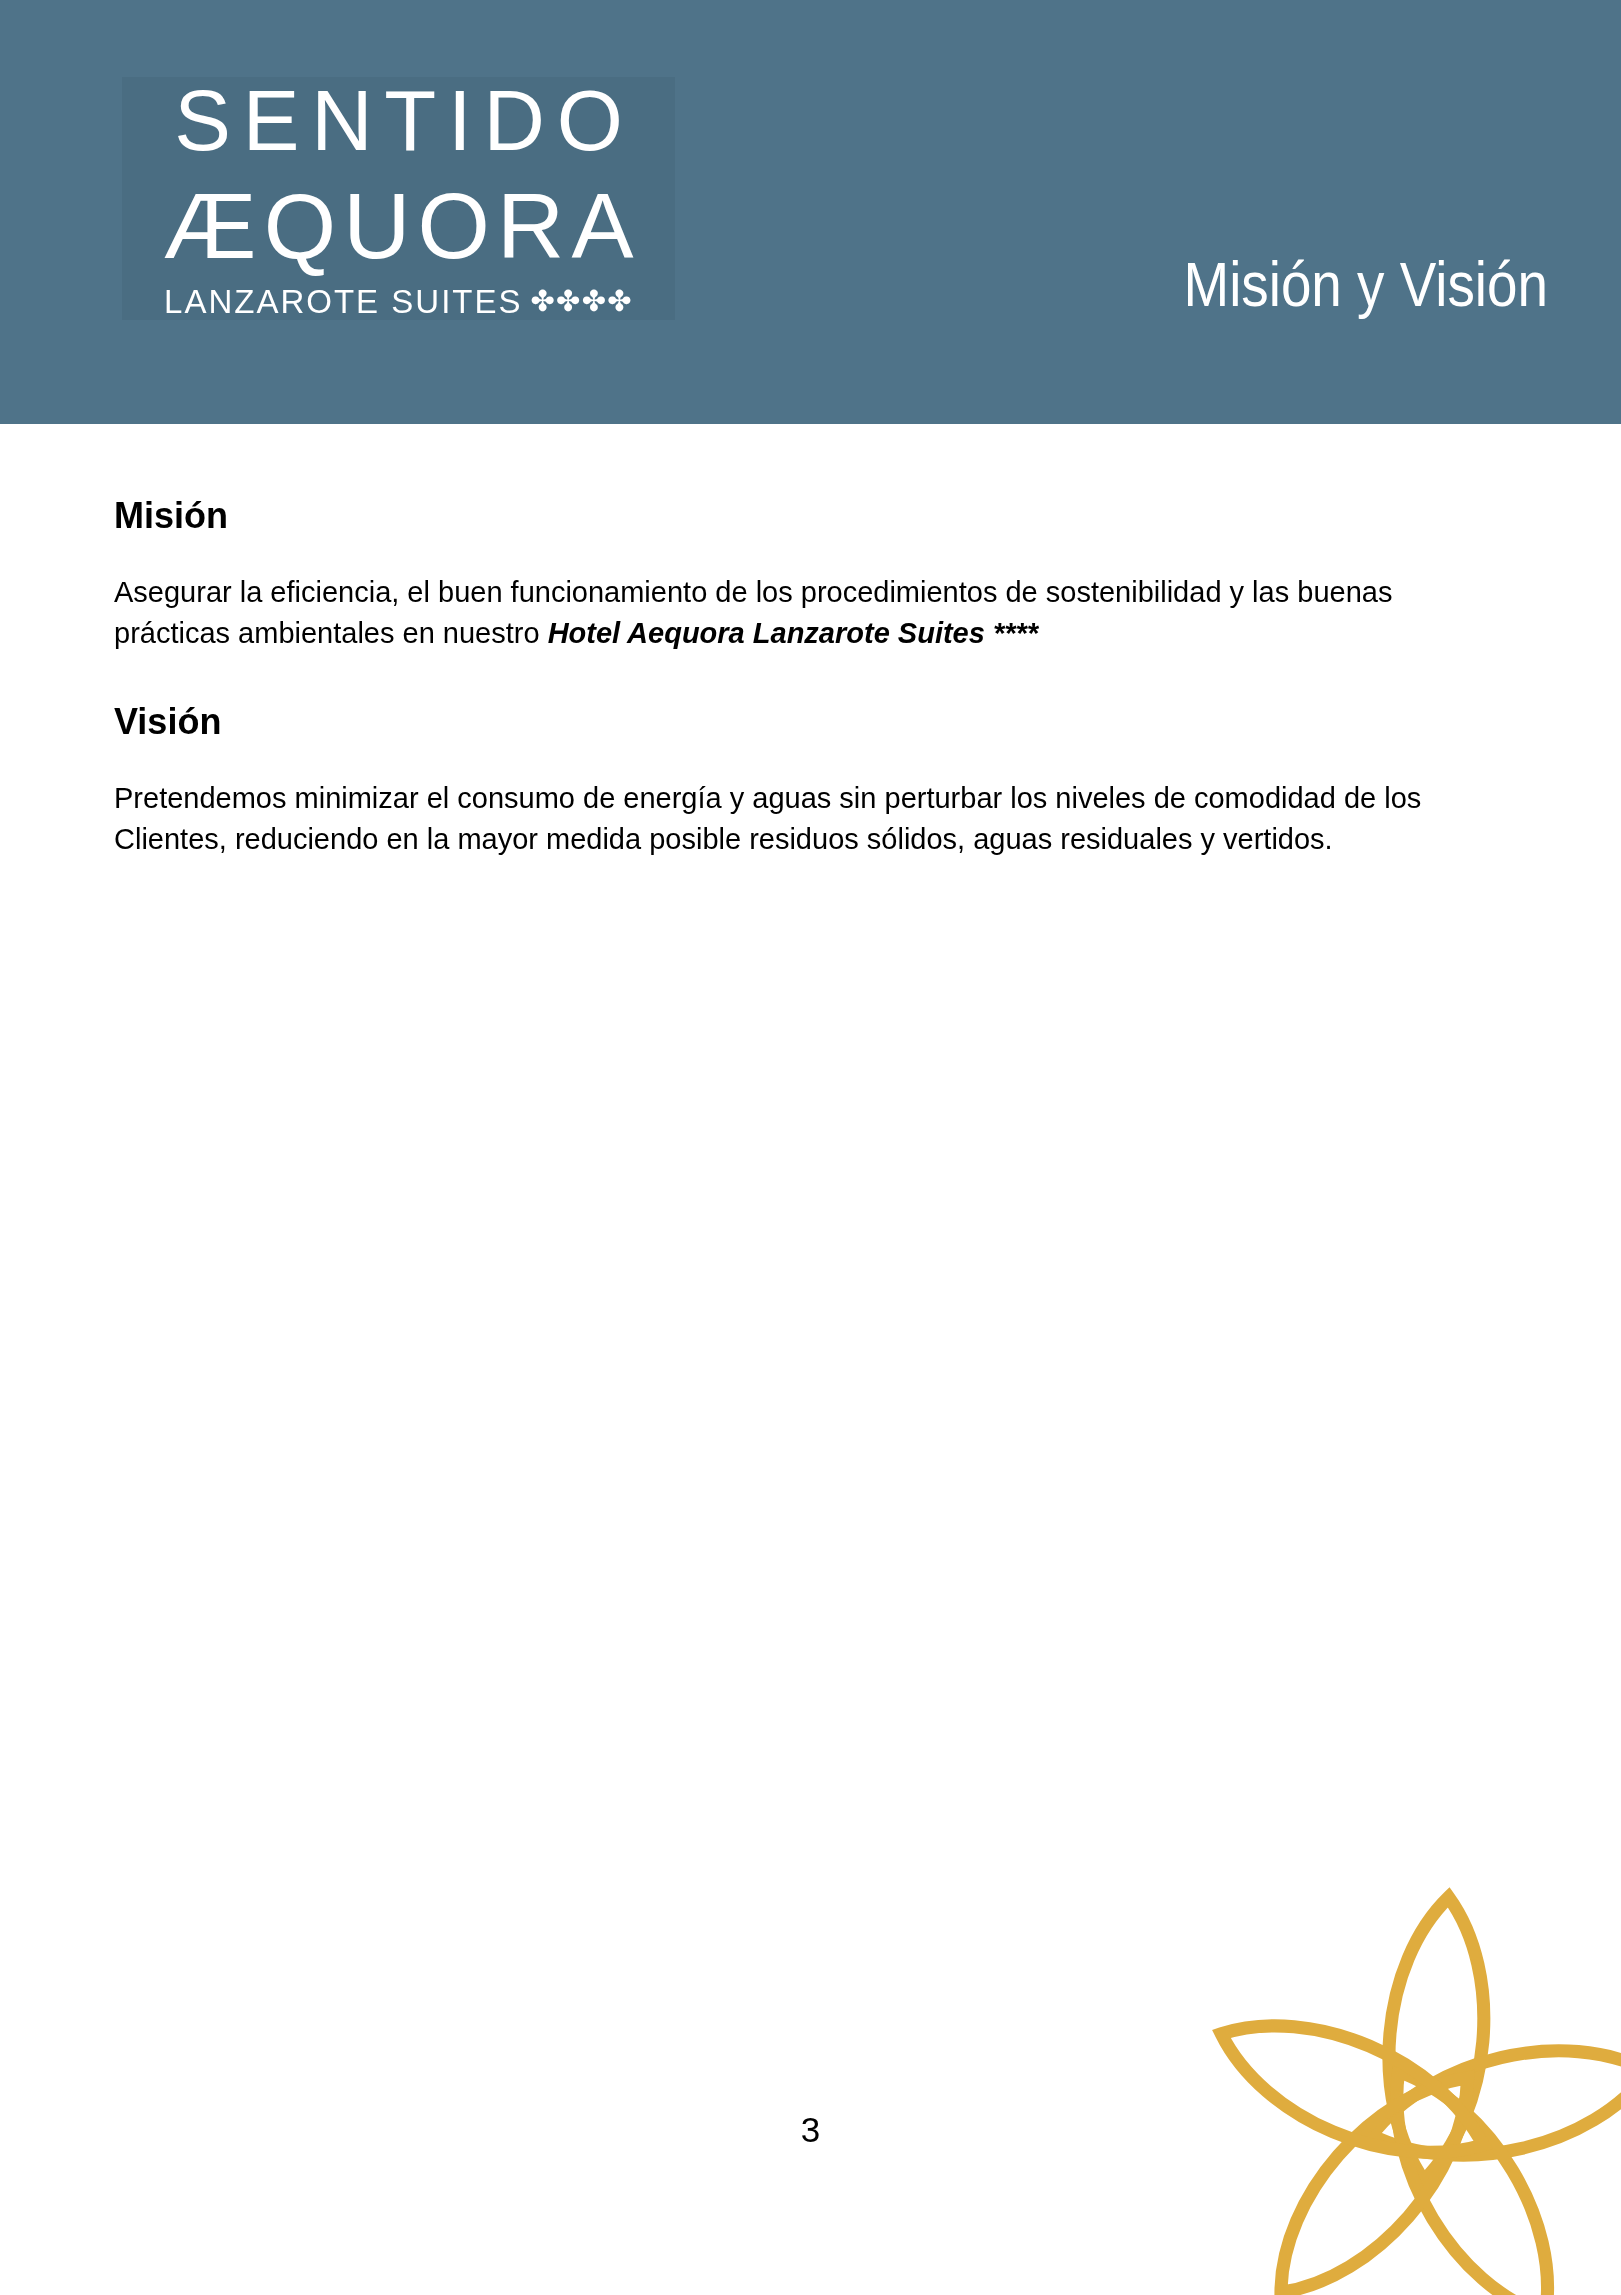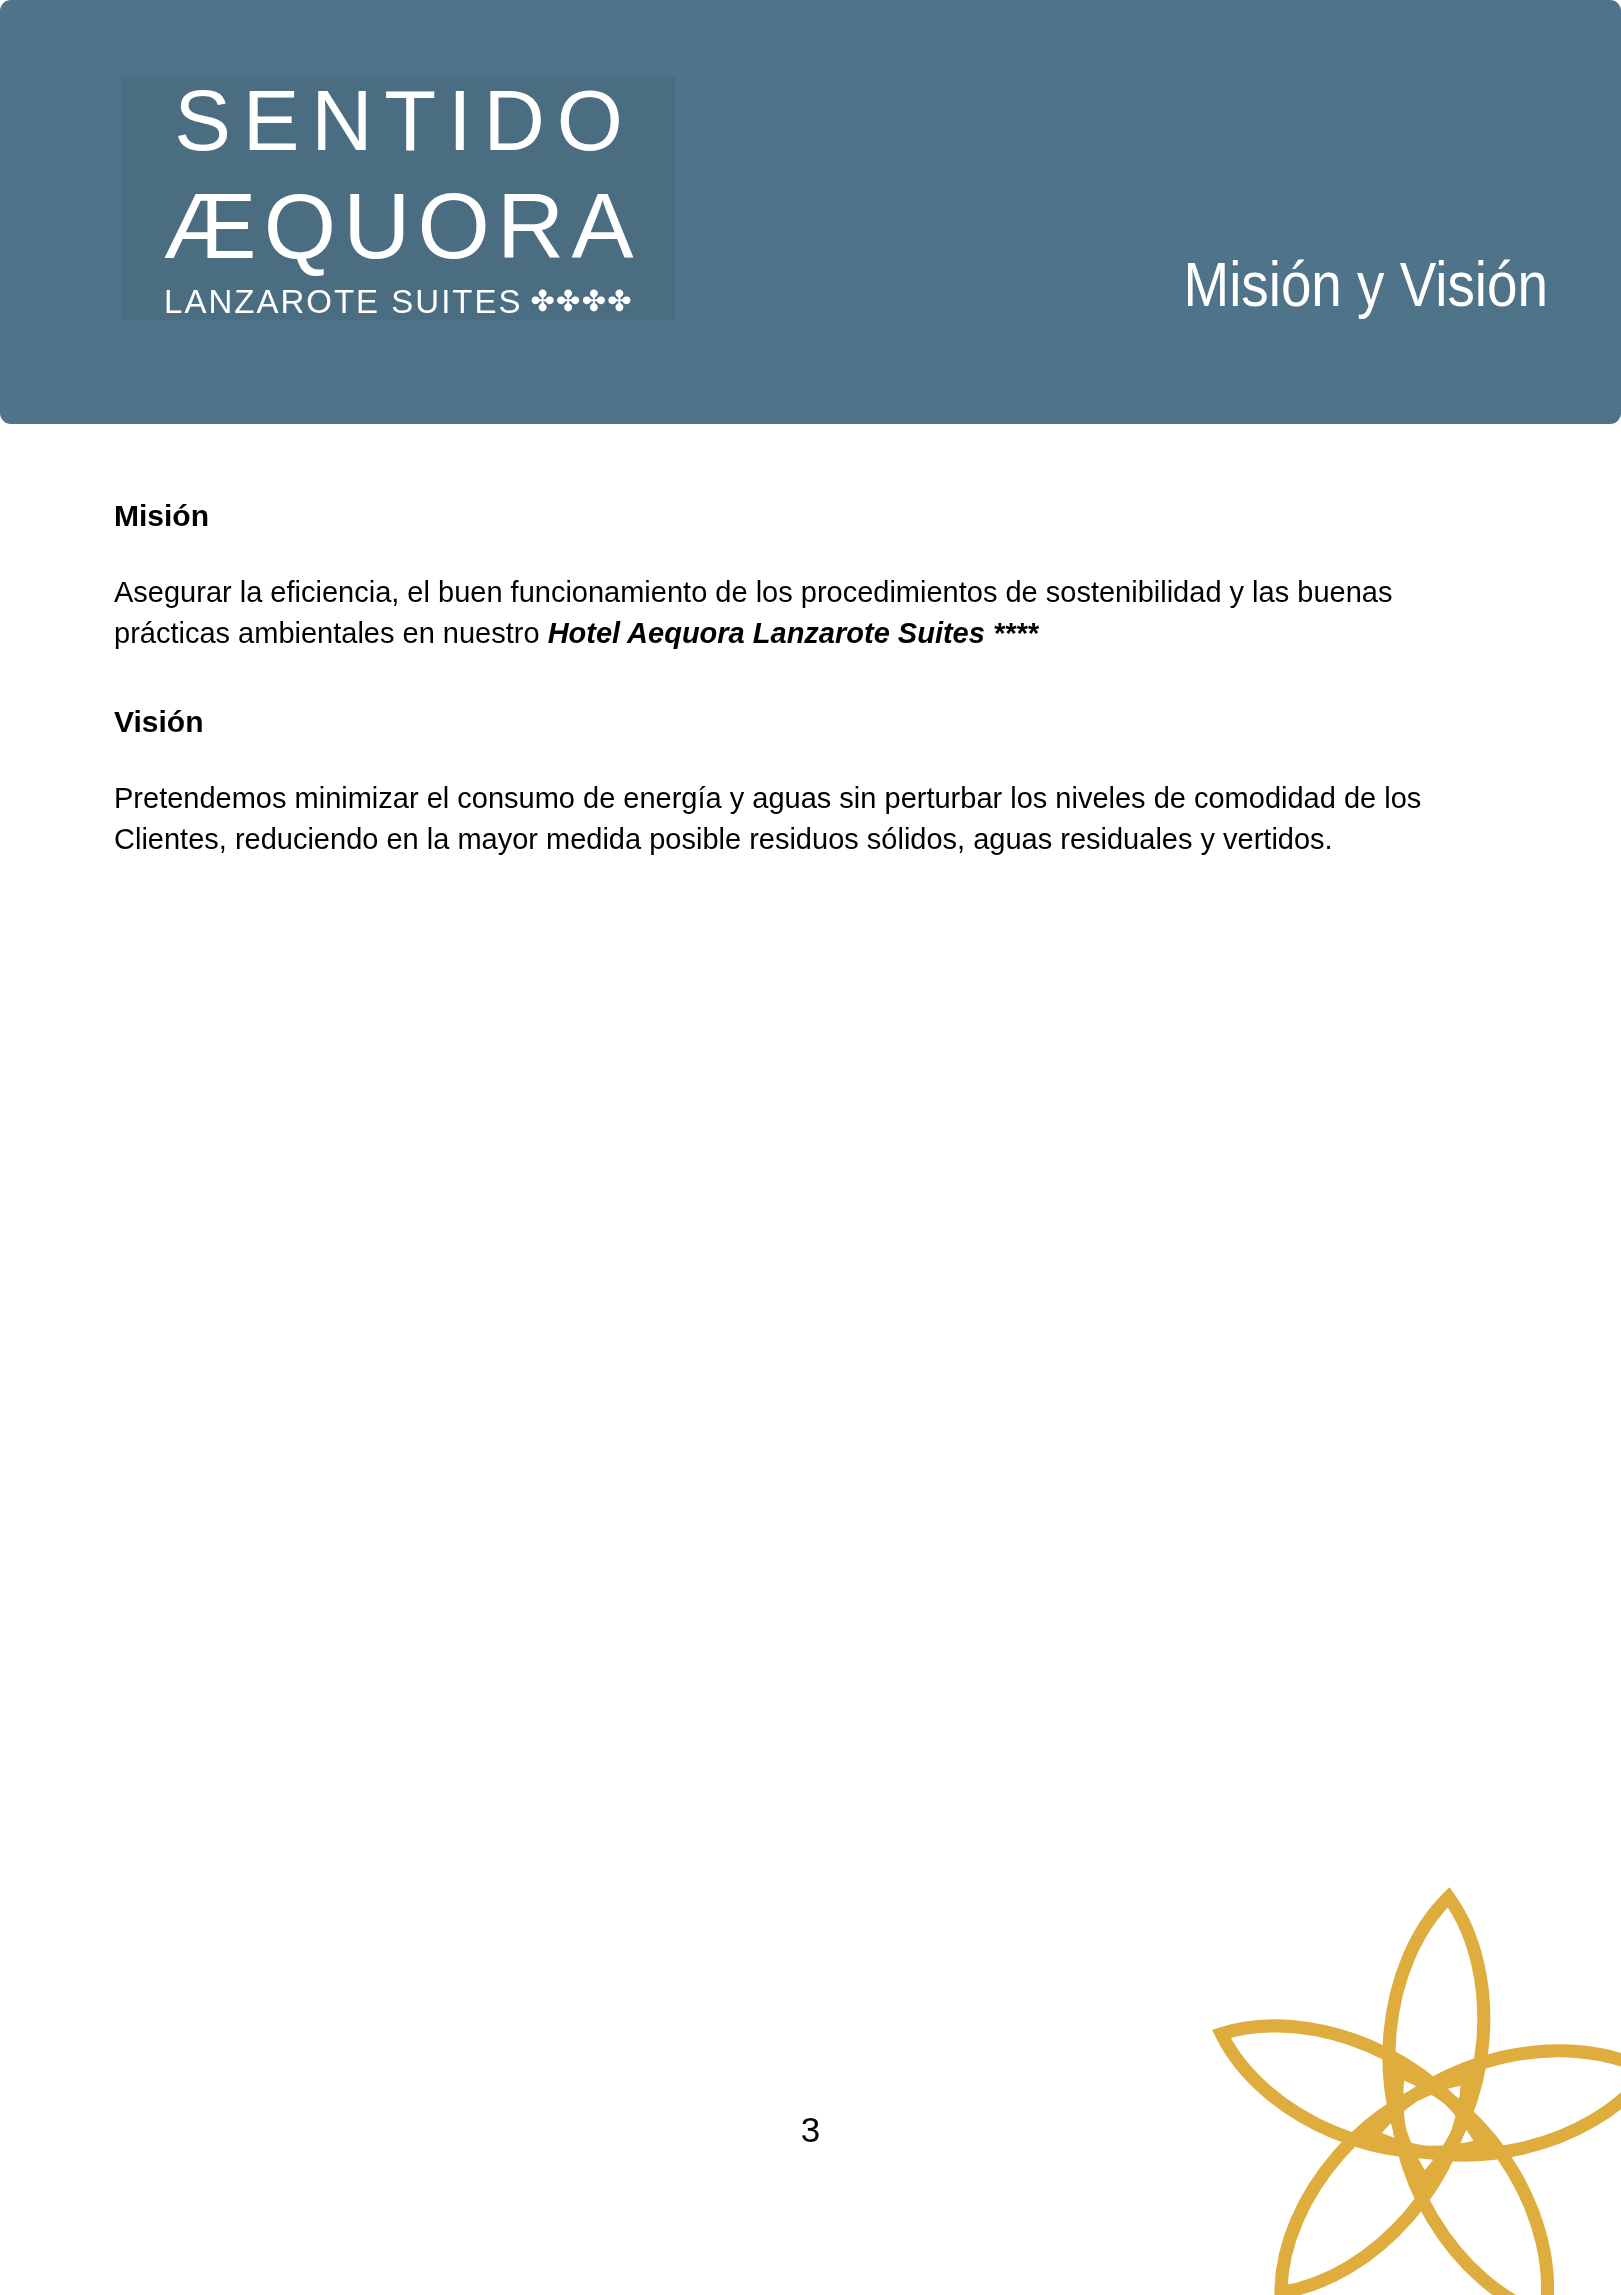--- a/index.html
+++ b/index.html
@@ -9,21 +9,20 @@
     background:#ffffff;
     overflow:hidden;
     font-family:"Liberation Sans", sans-serif;
   }
 
   
   .band{
     position:absolute;left:0;top:0;
     width:1621px;height:424px;
     background:#4F7389;
-    border-radius:11px;
   }
   .logo-box{
     position:absolute;left:122px;top:77px;
     width:553px;height:243px;
     background:#4A6D82;
     display:flex;flex-direction:column;
     align-items:center;justify-content:center;
     color:#ffffff;
   }
   .logo-brand{
@@ -60,21 +59,21 @@
     transform-origin:right center;
   }
 
   
   .content{
     position:absolute;left:114px;top:500px;
     width:1352px;
     color:#000000;
   }
   .sec-heading{
-    font-size:30px;line-height:31px;
+    font-size:36px;line-height:31px;
     font-weight:bold;
   }
   .para{
     margin:41px 0 0 0;
     font-size:29px;line-height:41px;
     font-weight:400;
   }
   .para b{font-weight:bold;font-style:italic;}
   .sec-heading + .para{margin-top:41px;}
   .heading-vision{margin-top:52px;}

